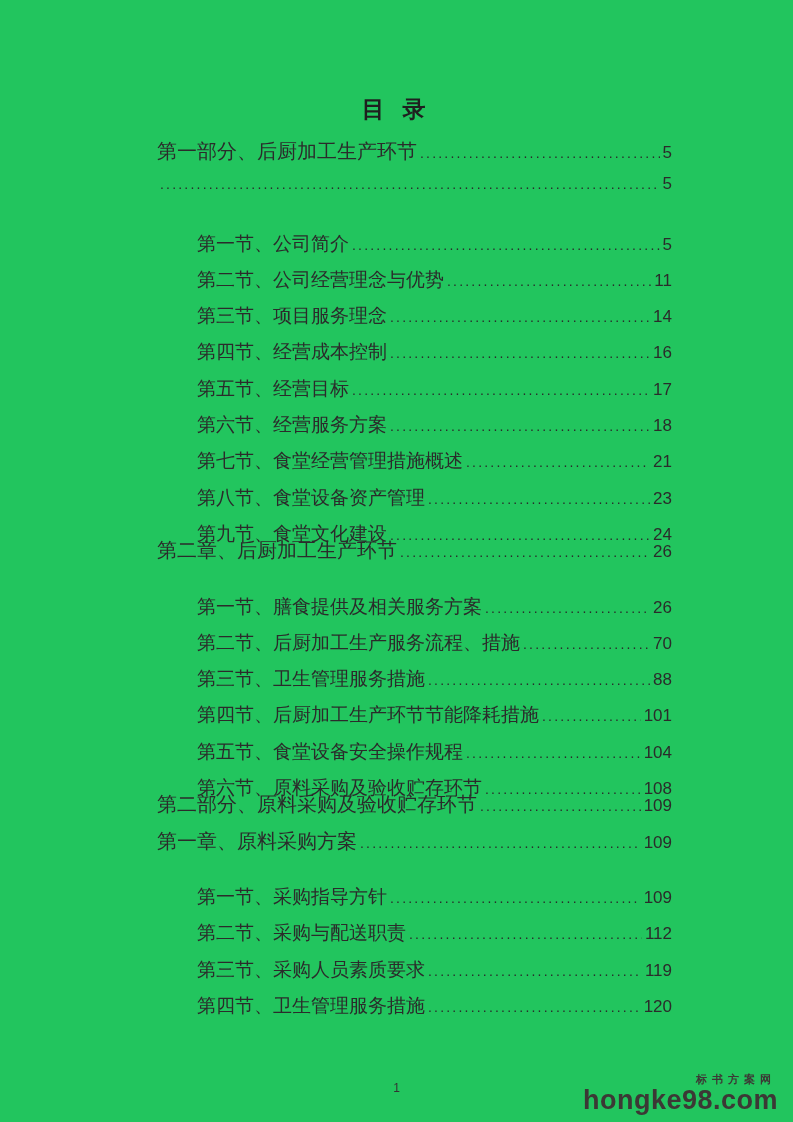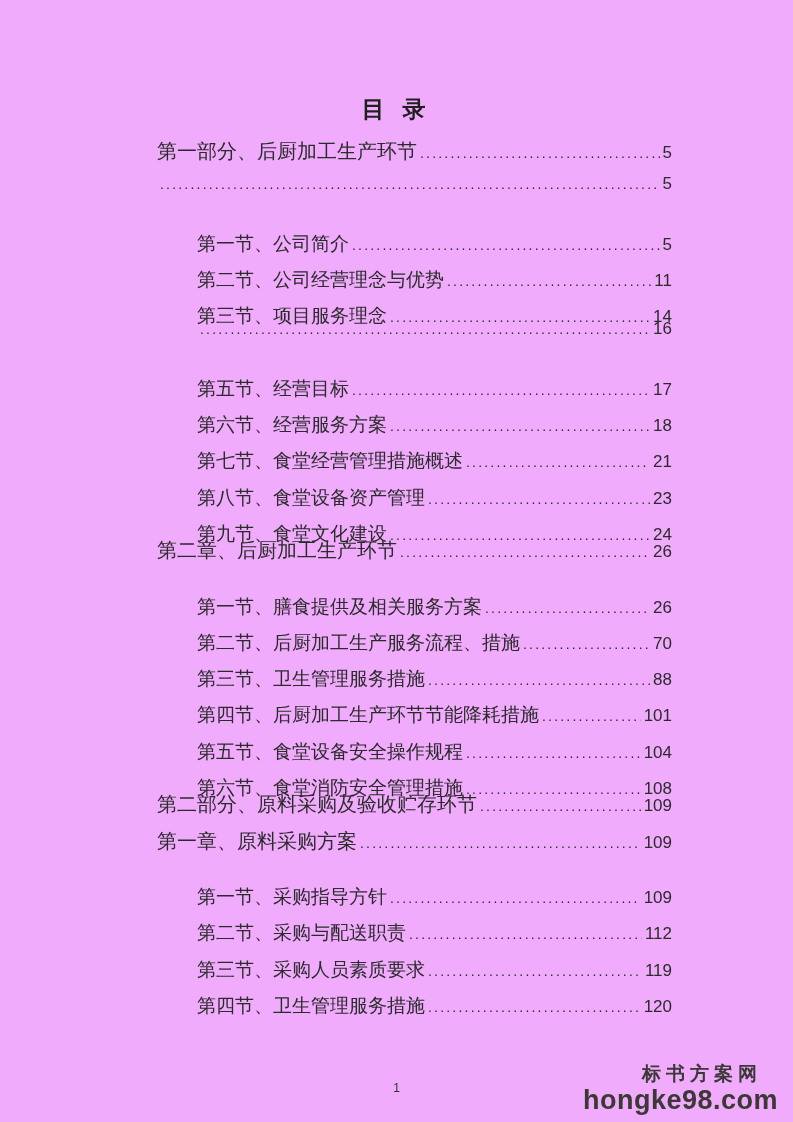--- a/index.html
+++ b/index.html
@@ -4,21 +4,21 @@
 <style>
   html, body {
     margin: 0;
     padding: 0;
     background: #ffffff;
   }
   .page {
     position: relative;
     width: 793px;
     height: 1122px;
-    background: #f0abfc;
+    background: #22c55e;
     overflow: hidden;
     font-family: "Liberation Serif", serif;
     color: #262626;
     text-decoration: underline;
   }
   .doc-title {
     position: absolute;
     top: 94px;
     left: 0;
     right: 0;
@@ -78,24 +78,24 @@
   }
   .watermark {
     position: absolute;
     right: 15px;
     bottom: 8px;
     text-align: right;
     font-family: "Liberation Sans", sans-serif;
     color: #3c3835;
   }
   .watermark-name {
-    font-size: 19px;
+    font-size: 11px;
     font-weight: bold;
     letter-spacing: 5px;
-    margin-right: 16px;
+    margin-right: 2px;
   }
   .watermark-url {
     font-size: 27px;
     font-weight: bold;
     letter-spacing: 0.5px;
     line-height: 1.0;
   }
 </style>
 </head>
 <body>
@@ -123,20 +123,21 @@
         <span class="toc-label">第二节、公司经营理念与优势</span>
         <span class="toc-dots">............................................................................................................................................................................................................................................................................................................</span>
         <span class="toc-page">11</span>
       </div>
       <div class="toc-row lvl2">
         <span class="toc-label">第三节、项目服务理念</span>
         <span class="toc-dots">............................................................................................................................................................................................................................................................................................................</span>
         <span class="toc-page">14</span>
       </div>
       <div class="toc-row lvl2">
+        <span class="toc-label">第四节、经营成本控制</span>
         <span class="toc-dots">............................................................................................................................................................................................................................................................................................................</span>
         <span class="toc-page">16</span>
       </div>
       <div class="toc-row lvl2">
         <span class="toc-label">第五节、经营目标</span>
         <span class="toc-dots">............................................................................................................................................................................................................................................................................................................</span>
         <span class="toc-page">17</span>
       </div>
       <div class="toc-row lvl2">
         <span class="toc-label">第六节、经营服务方案</span>
@@ -182,21 +183,21 @@
         <span class="toc-label">第四节、后厨加工生产环节节能降耗措施</span>
         <span class="toc-dots">............................................................................................................................................................................................................................................................................................................</span>
         <span class="toc-page">101</span>
       </div>
       <div class="toc-row lvl2">
         <span class="toc-label">第五节、食堂设备安全操作规程</span>
         <span class="toc-dots">............................................................................................................................................................................................................................................................................................................</span>
         <span class="toc-page">104</span>
       </div>
       <div class="toc-row lvl2">
-        <span class="toc-label">第六节、食堂消防安全管理措施</span>
+        <span class="toc-label">第六节、原料采购及验收贮存环节</span>
         <span class="toc-dots">............................................................................................................................................................................................................................................................................................................</span>
         <span class="toc-page">108</span>
       </div>
       <div class="toc-row lvl1">
         <span class="toc-label">第二部分、原料采购及验收贮存环节</span>
         <span class="toc-dots">............................................................................................................................................................................................................................................................................................................</span>
         <span class="toc-page">109</span>
       </div>
       <div class="toc-row lvl1">
         <span class="toc-label">第一章、原料采购方案</span>

